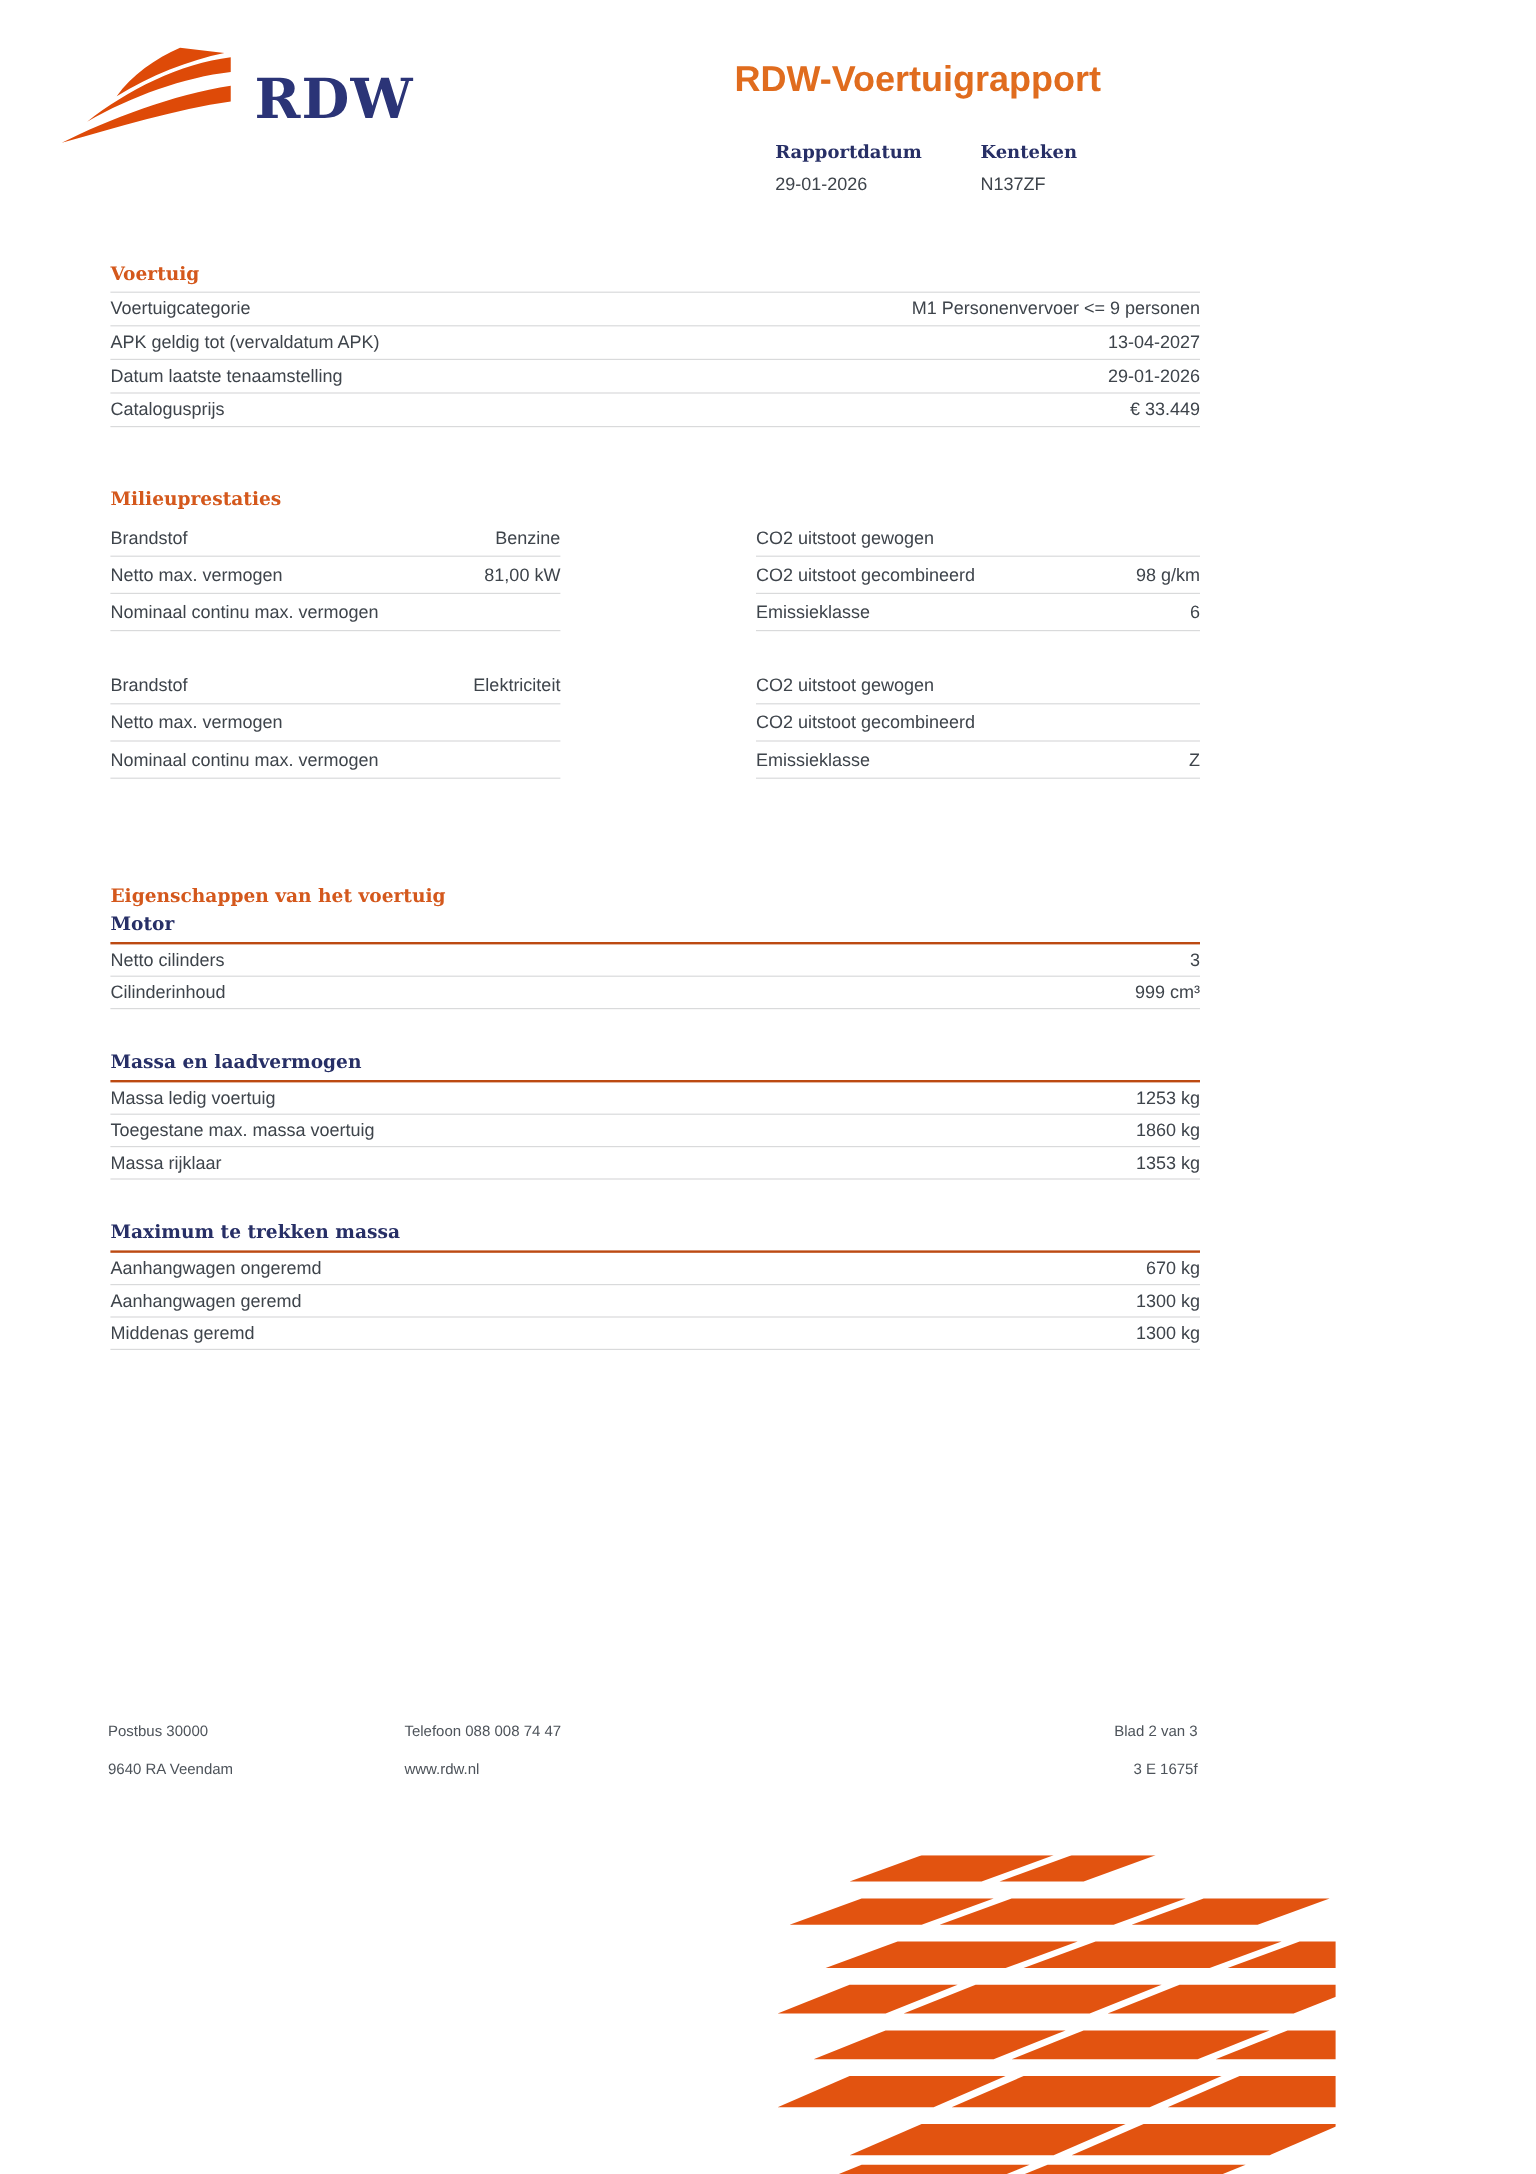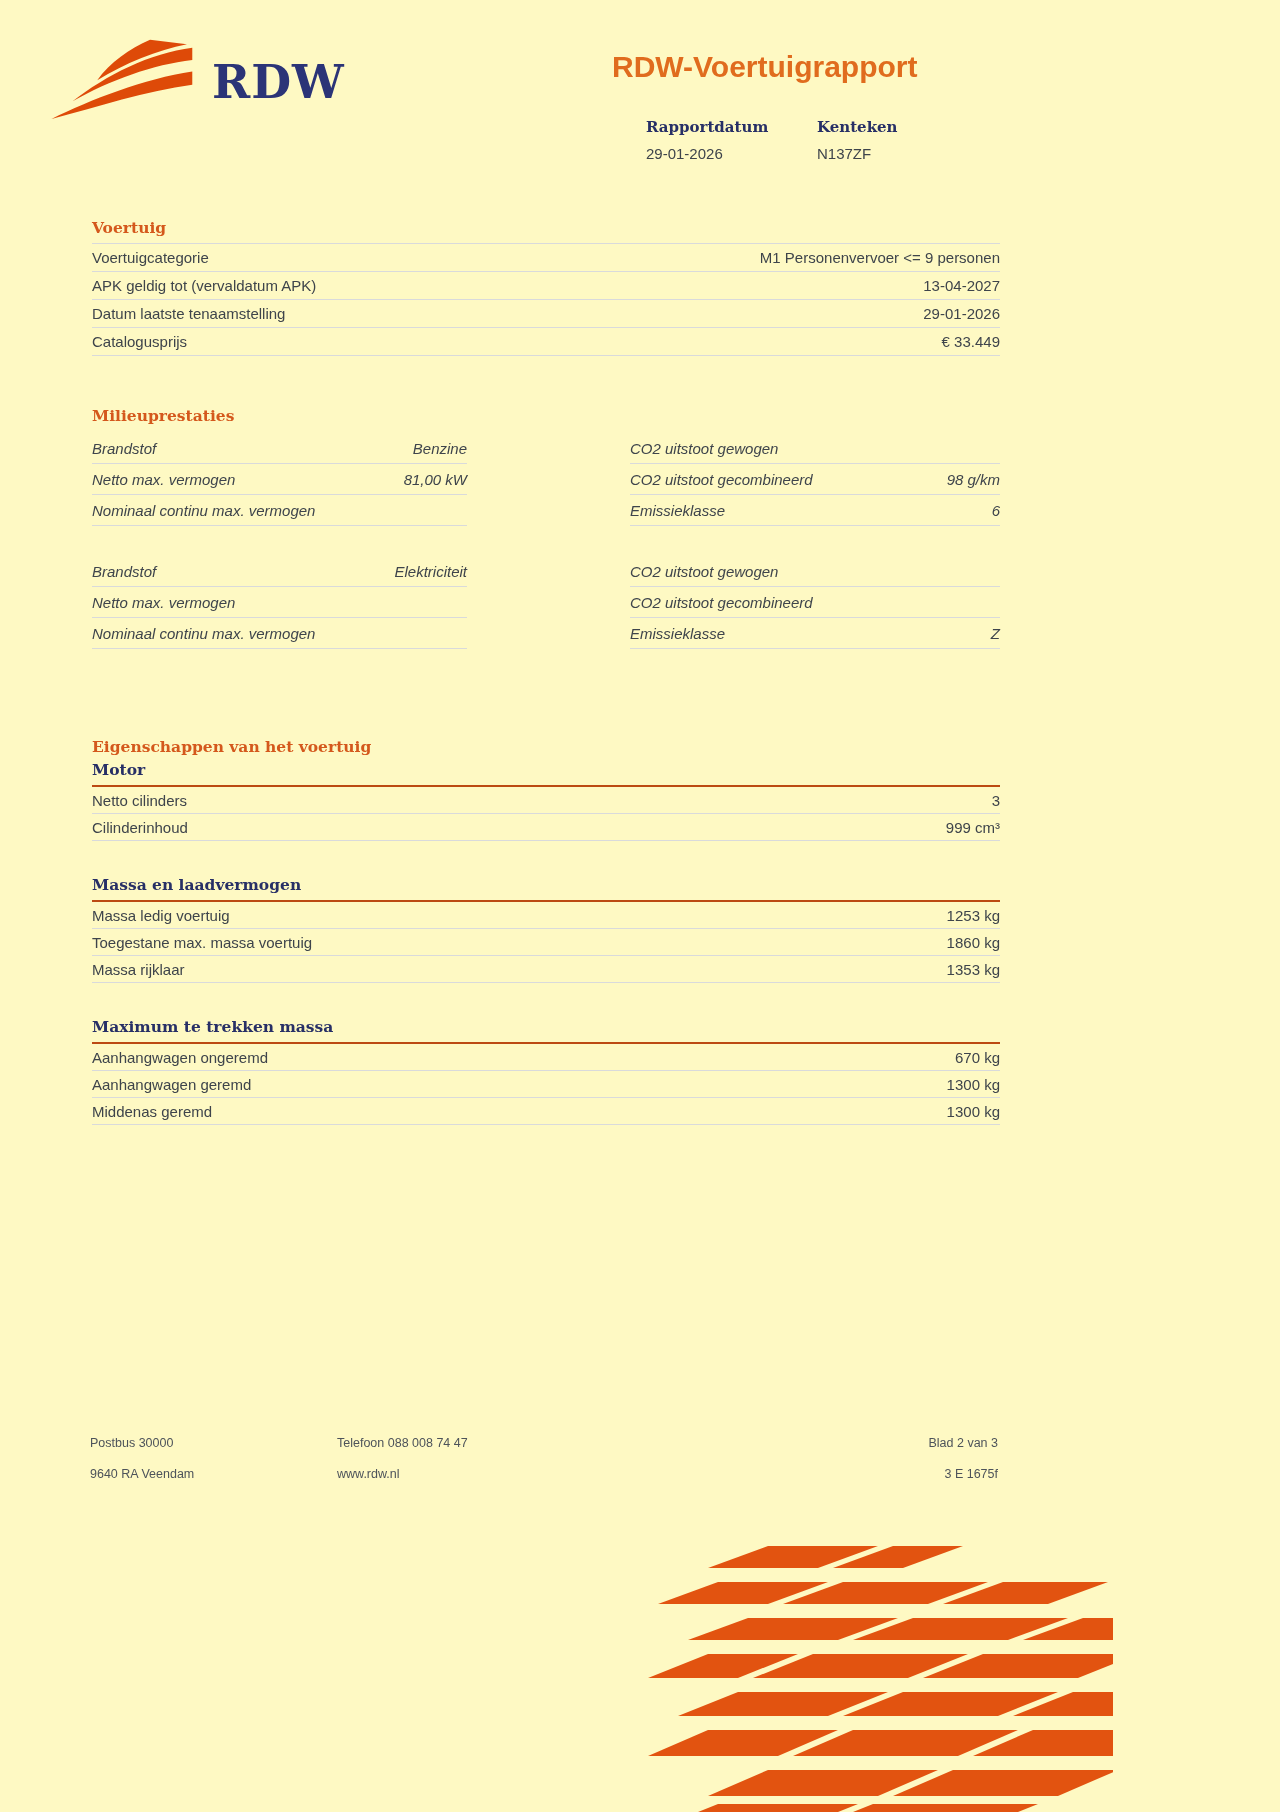--- a/index.html
+++ b/index.html
@@ -1,19 +1,19 @@
 <!DOCTYPE html>
 <html><head>
 <meta charset="utf-8">
 <style>
   html,body{margin:0;padding:0;background:#e9e9e9;}
   .page{
     position:relative;
     width:1280px;height:1812px;
-    background:#fef9c3;
+    background:#ffffff;
     overflow:hidden;
     font-family:"Liberation Sans", sans-serif;
     color:#3e444b;
   }
   
   .logo{position:absolute;left:46px;top:38px;display:flex;align-items:center;gap:16px;}
   .logo svg{display:block;}
   .logo-text{
     font-family:"DejaVu Serif", serif;
     font-weight:bold;font-size:46px;letter-spacing:1px;
@@ -51,21 +51,21 @@
     height:27px;border-bottom:1px solid #d9dadb;
   }
   .kv-row .label{text-align:left;}
   .kv-row .value{text-align:right;white-space:nowrap;}
 
   .section-milieu{margin-top:50px;}
   .milieu-grid{display:flex;justify-content:space-between;margin-top:8px;}
   .milieu-grid.second{margin-top:30px;}
   .milieu-col{width:375px;}
   .milieu-col.right{width:370px;}
-  .milieu-col .kv-row{height:30px;border-bottom:1px solid #d9dadb;font-style:italic;}
+  .milieu-col .kv-row{height:30px;border-bottom:1px solid #d9dadb;}
 
   .section-eigenschappen{margin-top:88px;}
   .subsection{margin-top:0;}
   .subsection + .subsection{margin-top:34px;}
   .subsection .kv-row{height:26px;}
   .eig-rows{border-top:none;}
   .eigenschappen .h-orange{margin-bottom:4px;}
 
   
   .footer{

